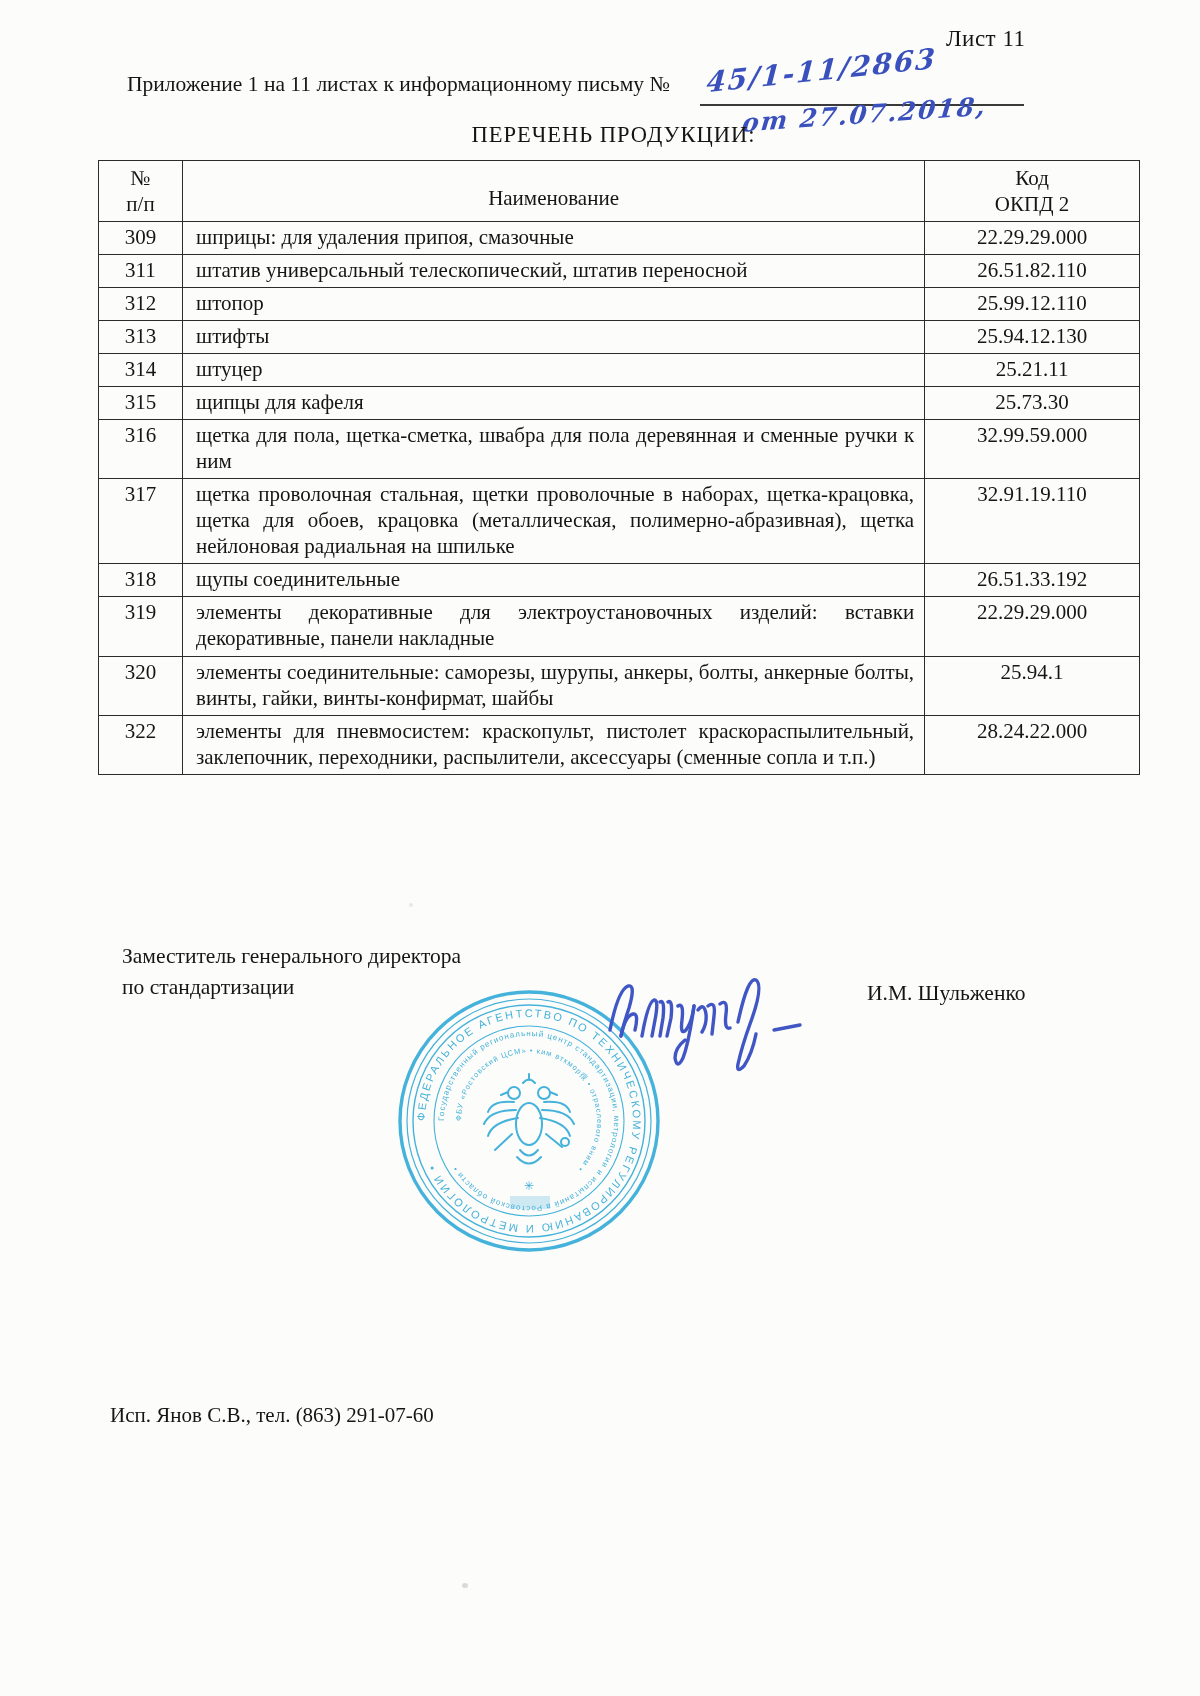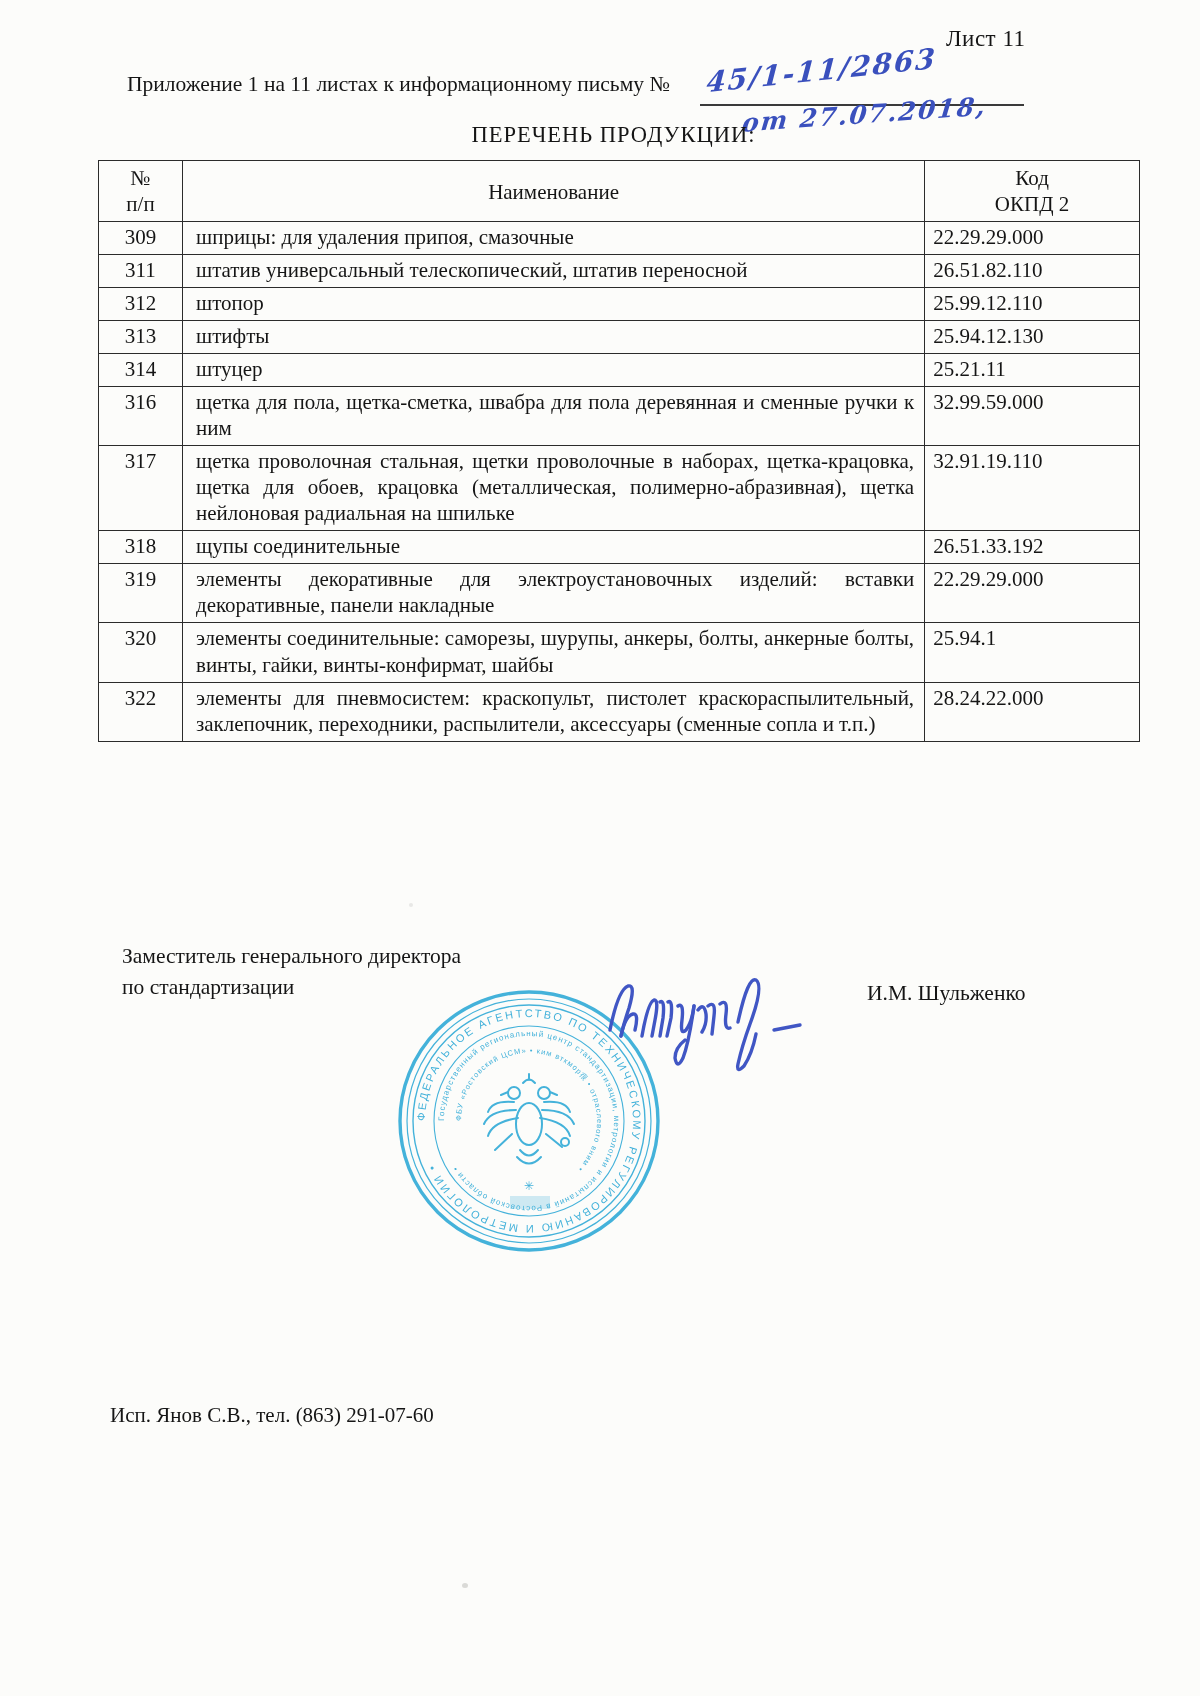--- a/index.html
+++ b/index.html
@@ -20,21 +20,21 @@
   .doc-title{position:absolute;top:122px;left:0;width:1155px;text-align:center;
     font-size:22.5px;letter-spacing:1px;margin-left:36px;}
   .table-wrap{position:absolute;top:160px;left:98px;width:1042px;}
   table.products{border-collapse:collapse;width:100%;font-size:21px;}
   table.products th, table.products td{
     border:1.7px solid #2b2b2b;vertical-align:top;line-height:1.24;
   }
   table.products th{font-weight:normal;text-align:center;padding:4px 6px;}
   td.no-cell{text-align:center;padding:2px 20px 4px;}
   td.name-cell{text-align:justify;padding:2px 10px 4px 13px;margin-top:17px;}
-  td.code-cell{padding:2px 8px 4px;}
+  td.code-cell{text-align:center;padding:2px 8px 4px;}
   .no-mark{font-size:15px;line-height:1;}
   .sig-title{position:absolute;left:122px;top:941px;font-size:21.5px;line-height:1.45;}
   .signer-name{position:absolute;left:867px;top:981px;font-size:21.5px;white-space:nowrap;}
   .executor-line{position:absolute;left:110px;top:1403px;font-size:21px;}
   .stamp{position:absolute;left:392px;top:984px;width:274px;height:274px;opacity:.88;}
   .signature-svg{position:absolute;left:596px;top:946px;width:250px;height:150px;}
   .speck{position:absolute;background:#9a9a96;border-radius:50%;opacity:.35;}
 </style>
 </head>
 <body>
@@ -54,21 +54,21 @@
         <col style="width:84px">
         <col style="width:743px">
         <col style="width:215px">
       </colgroup>
   <thead>
   <tr>
     <th>
       <div>№</div>
       <div>п/п</div>
     </th>
-    <th style="padding-top:18px;">Наименование</th>
+    <th style="padding-top:24px;">Наименование</th>
     <th>
       <div>Код</div>
       <div>ОКПД 2</div>
     </th>
   </tr>
   </thead>
   <tbody>
   <tr>
     <td class="no-cell">309</td>
     <td class="name-cell">шприцы: для удаления припоя, смазочные</td>
@@ -95,20 +95,27 @@
     <td class="name-cell">штифты</td>
     <td class="code-cell">
             <div>25.94.12.130</div>
           </td>
   </tr>
   <tr>
     <td class="no-cell">314</td>
     <td class="name-cell">штуцер</td>
     <td class="code-cell">
             <div>25.21.11</div>
+          </td>
+  </tr>
+  <tr>
+    <td class="no-cell">315</td>
+    <td class="name-cell">щипцы для кафеля</td>
+    <td class="code-cell">
+            <div>25.73.30</div>
           </td>
   </tr>
   <tr>
     <td class="no-cell">316</td>
     <td class="name-cell">щетка для пола, щетка-сметка, швабра для пола деревянная и сменные ручки к ним</td>
     <td class="code-cell">
             <div>32.99.59.000</div>
           </td>
   </tr>
   <tr>

